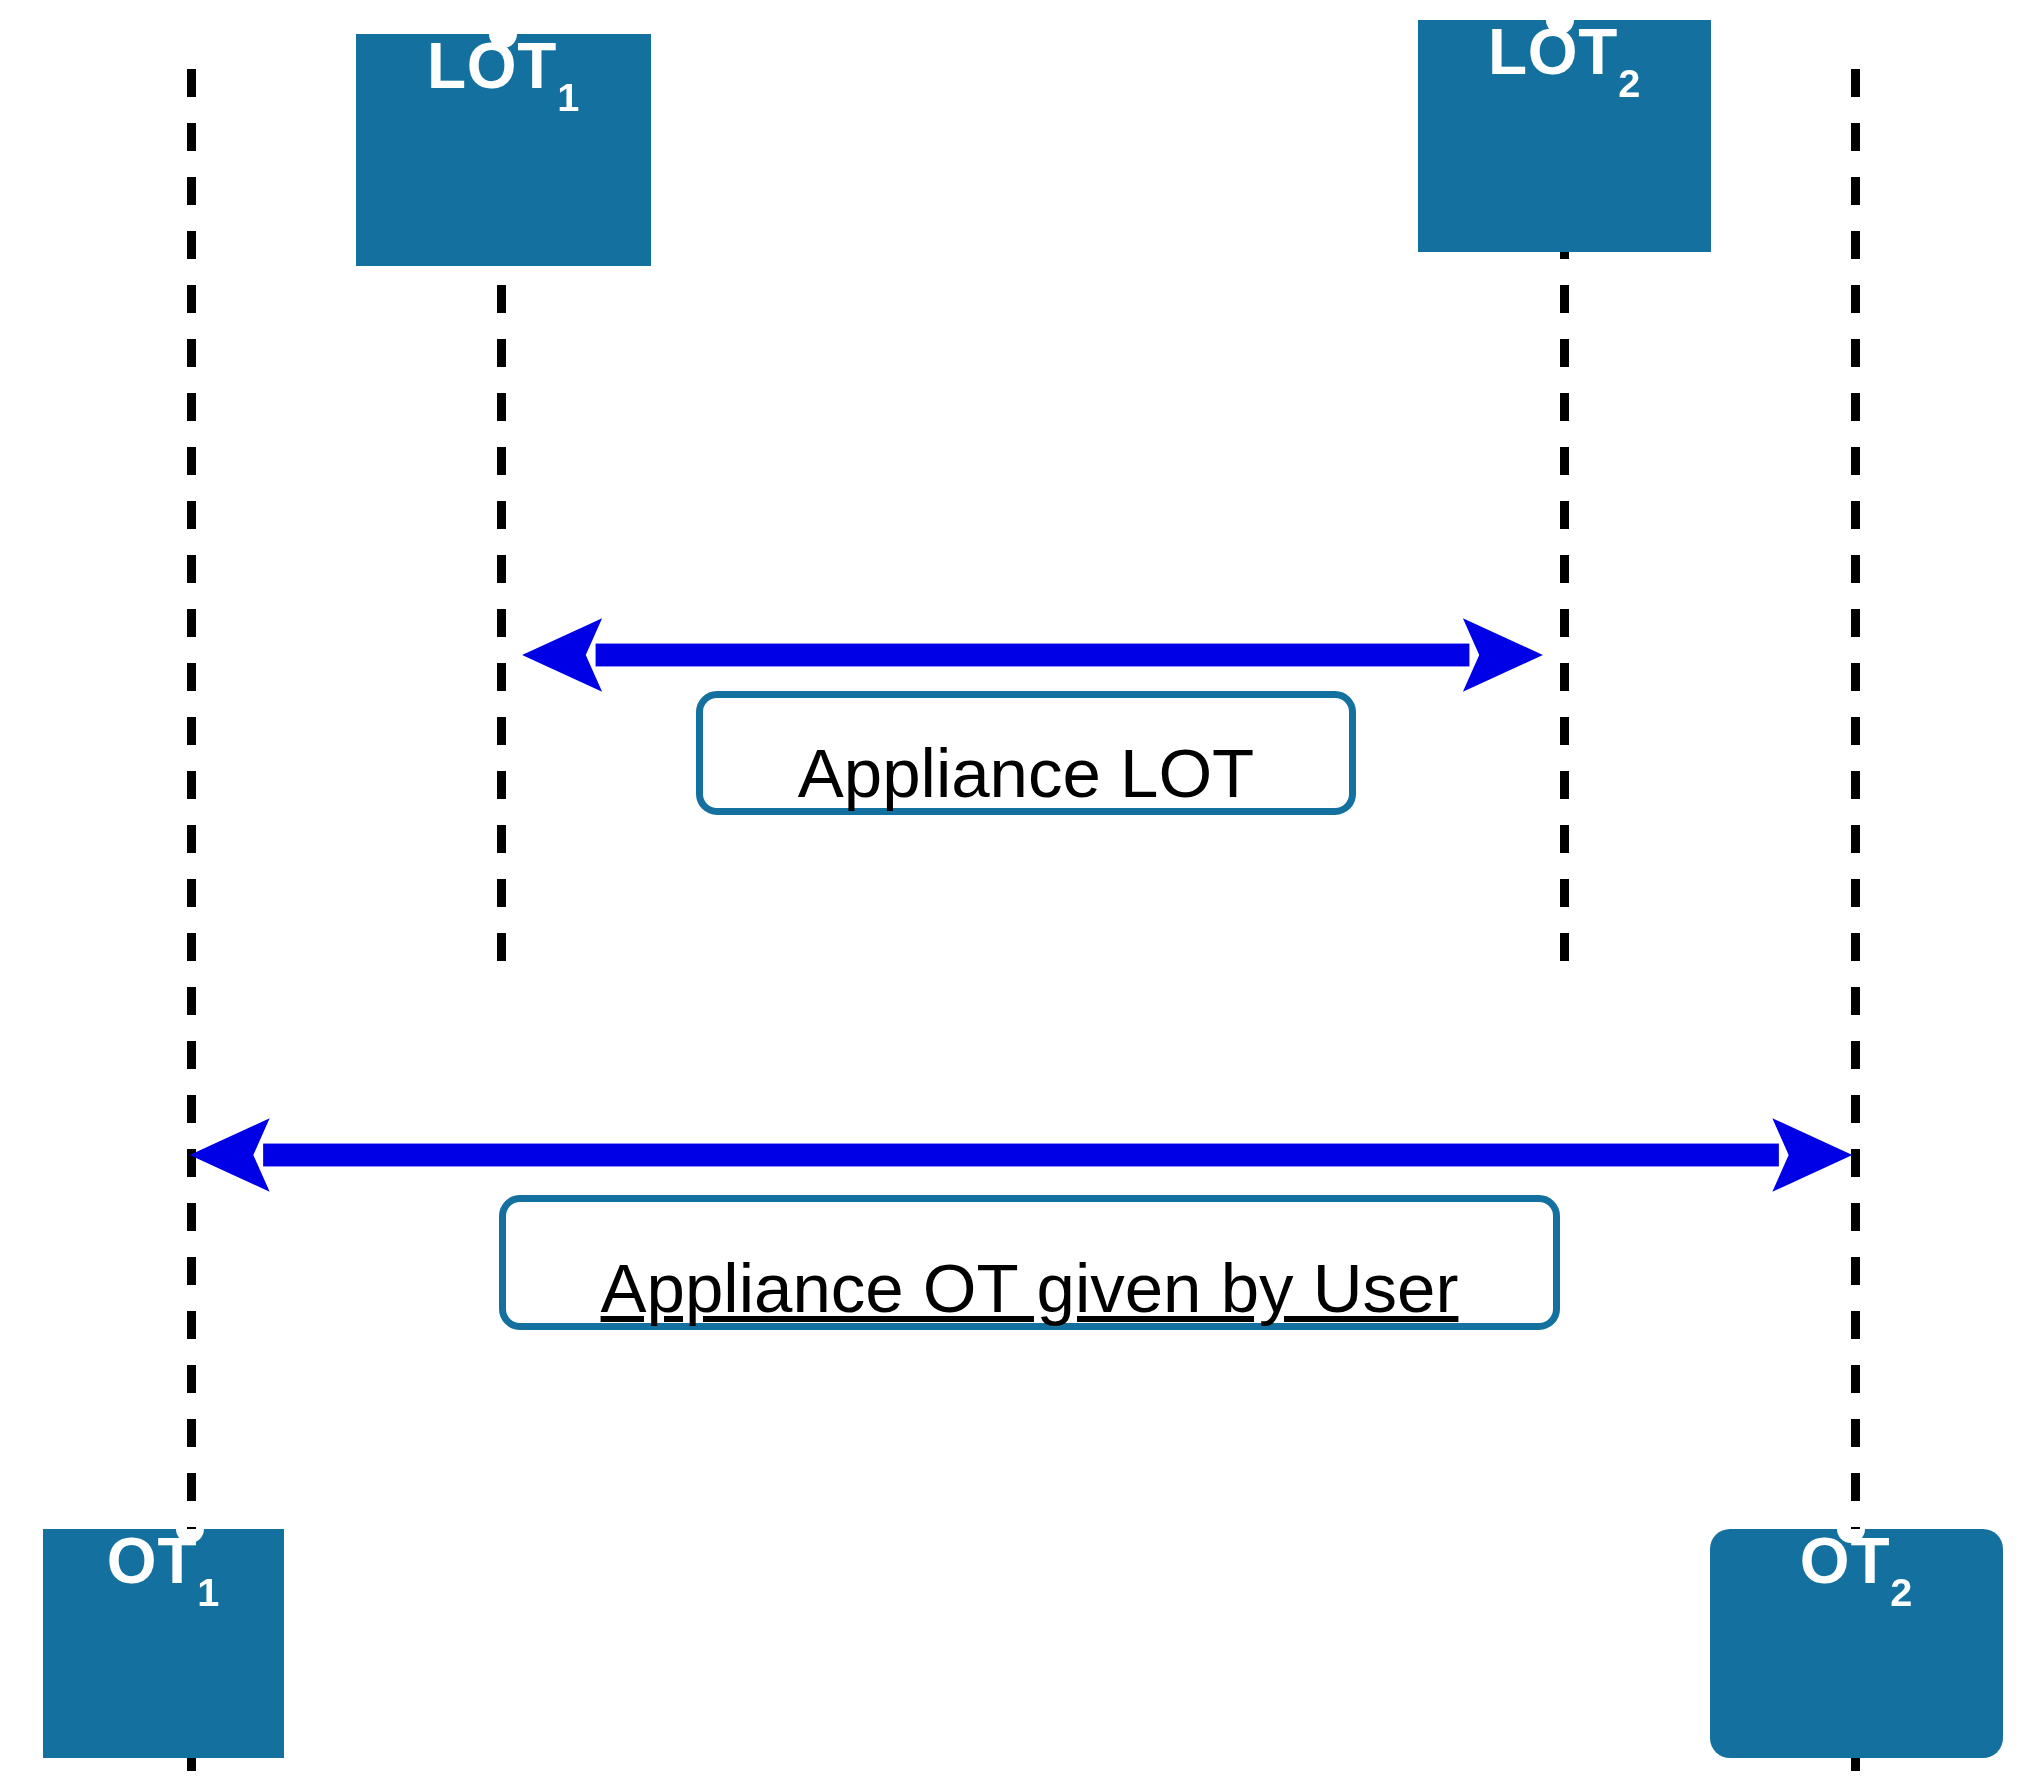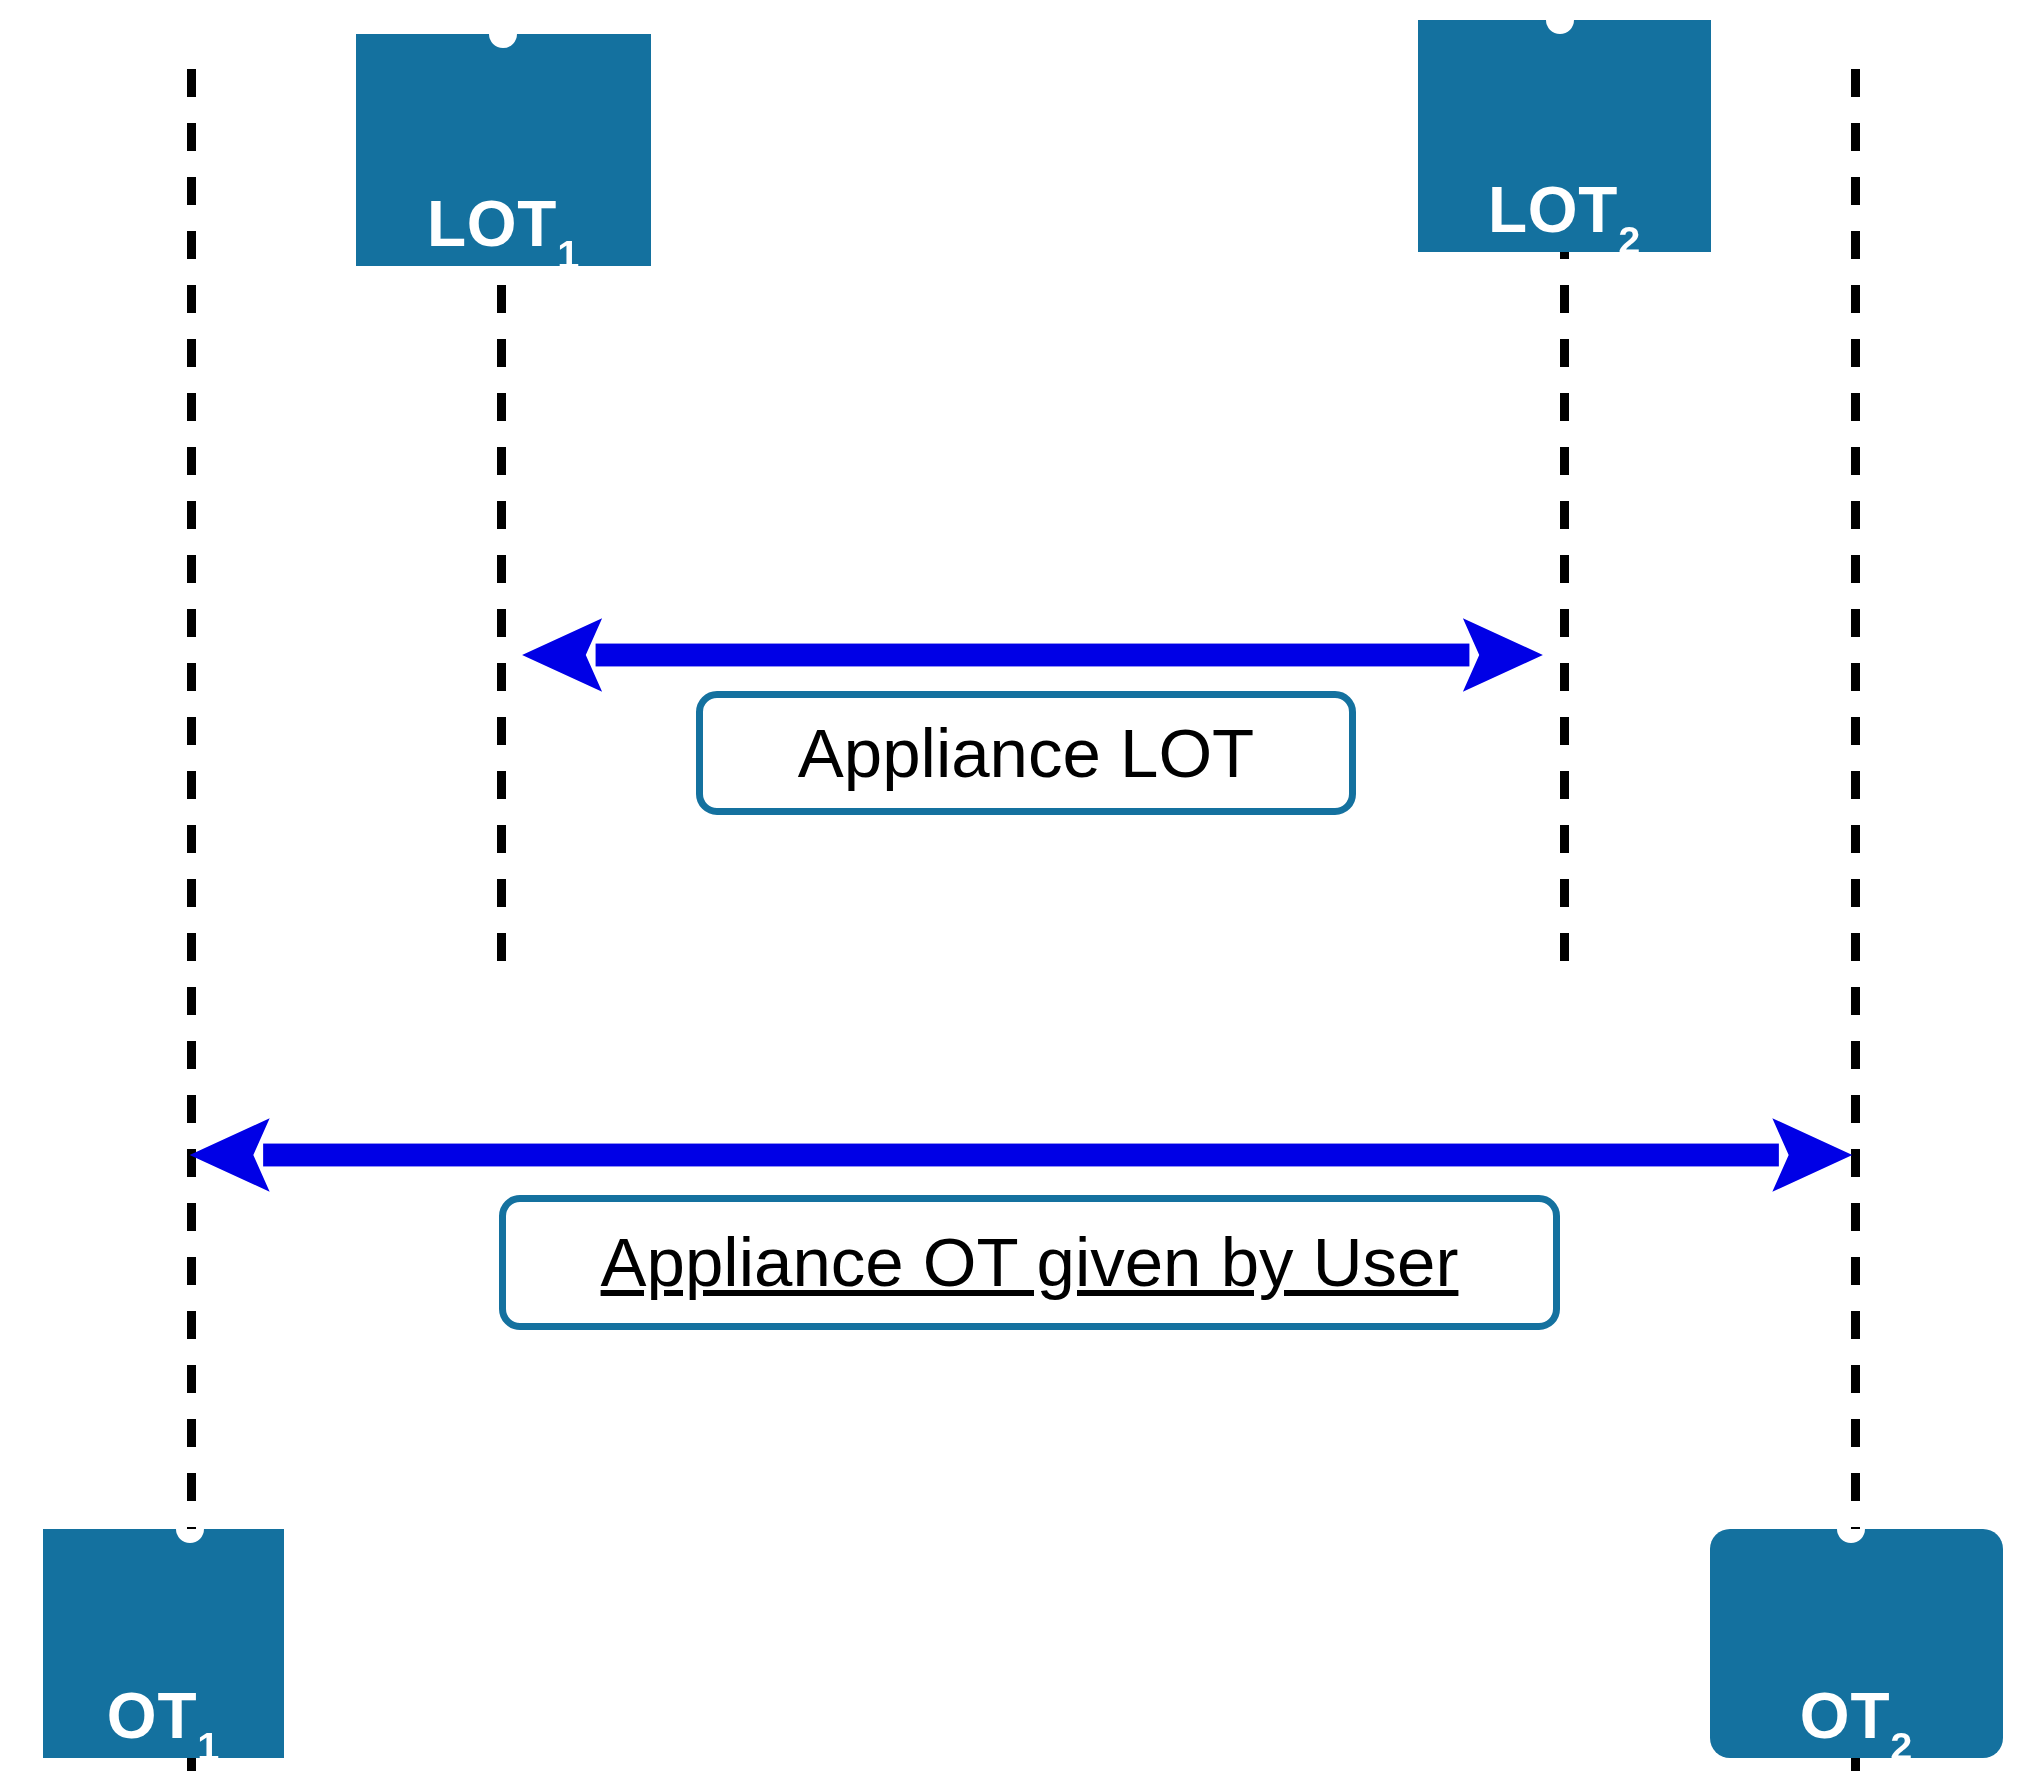--- a/index.html
+++ b/index.html
@@ -29,21 +29,21 @@
         rgba(0,0,0,0) 28px,
         rgba(0,0,0,0) 54px);
     background-size: 9px 54px;
     background-repeat: repeat-y;
   }
   
   .node-box {
     position: absolute;
     background: #14719f;
     display: flex;
-    align-items: flex-end;
+    align-items: flex-start;
     justify-content: center;
     color: #ffffff;
     font-weight: bold;
     font-size: 64px;
     letter-spacing: 0.8px;
     line-height: 1;
     font-family: "Liberation Sans", sans-serif;
   }
   .node-box .node-label {
     display: inline-block;
@@ -74,21 +74,21 @@
     overflow: visible;
   }
   
   .msg-label {
     position: absolute;
     box-sizing: border-box;
     border: 7.4px solid #14719f;
     border-radius: 21px;
     background: #ffffff;
     display: flex;
-    align-items: center;
+    align-items: flex-end;
     justify-content: center;
     color: #000000;
     font-size: 69px;
     font-family: "Liberation Sans", sans-serif;
     white-space: nowrap;
     line-height: 1;
   }
 </style>
 </head>
 <body>

